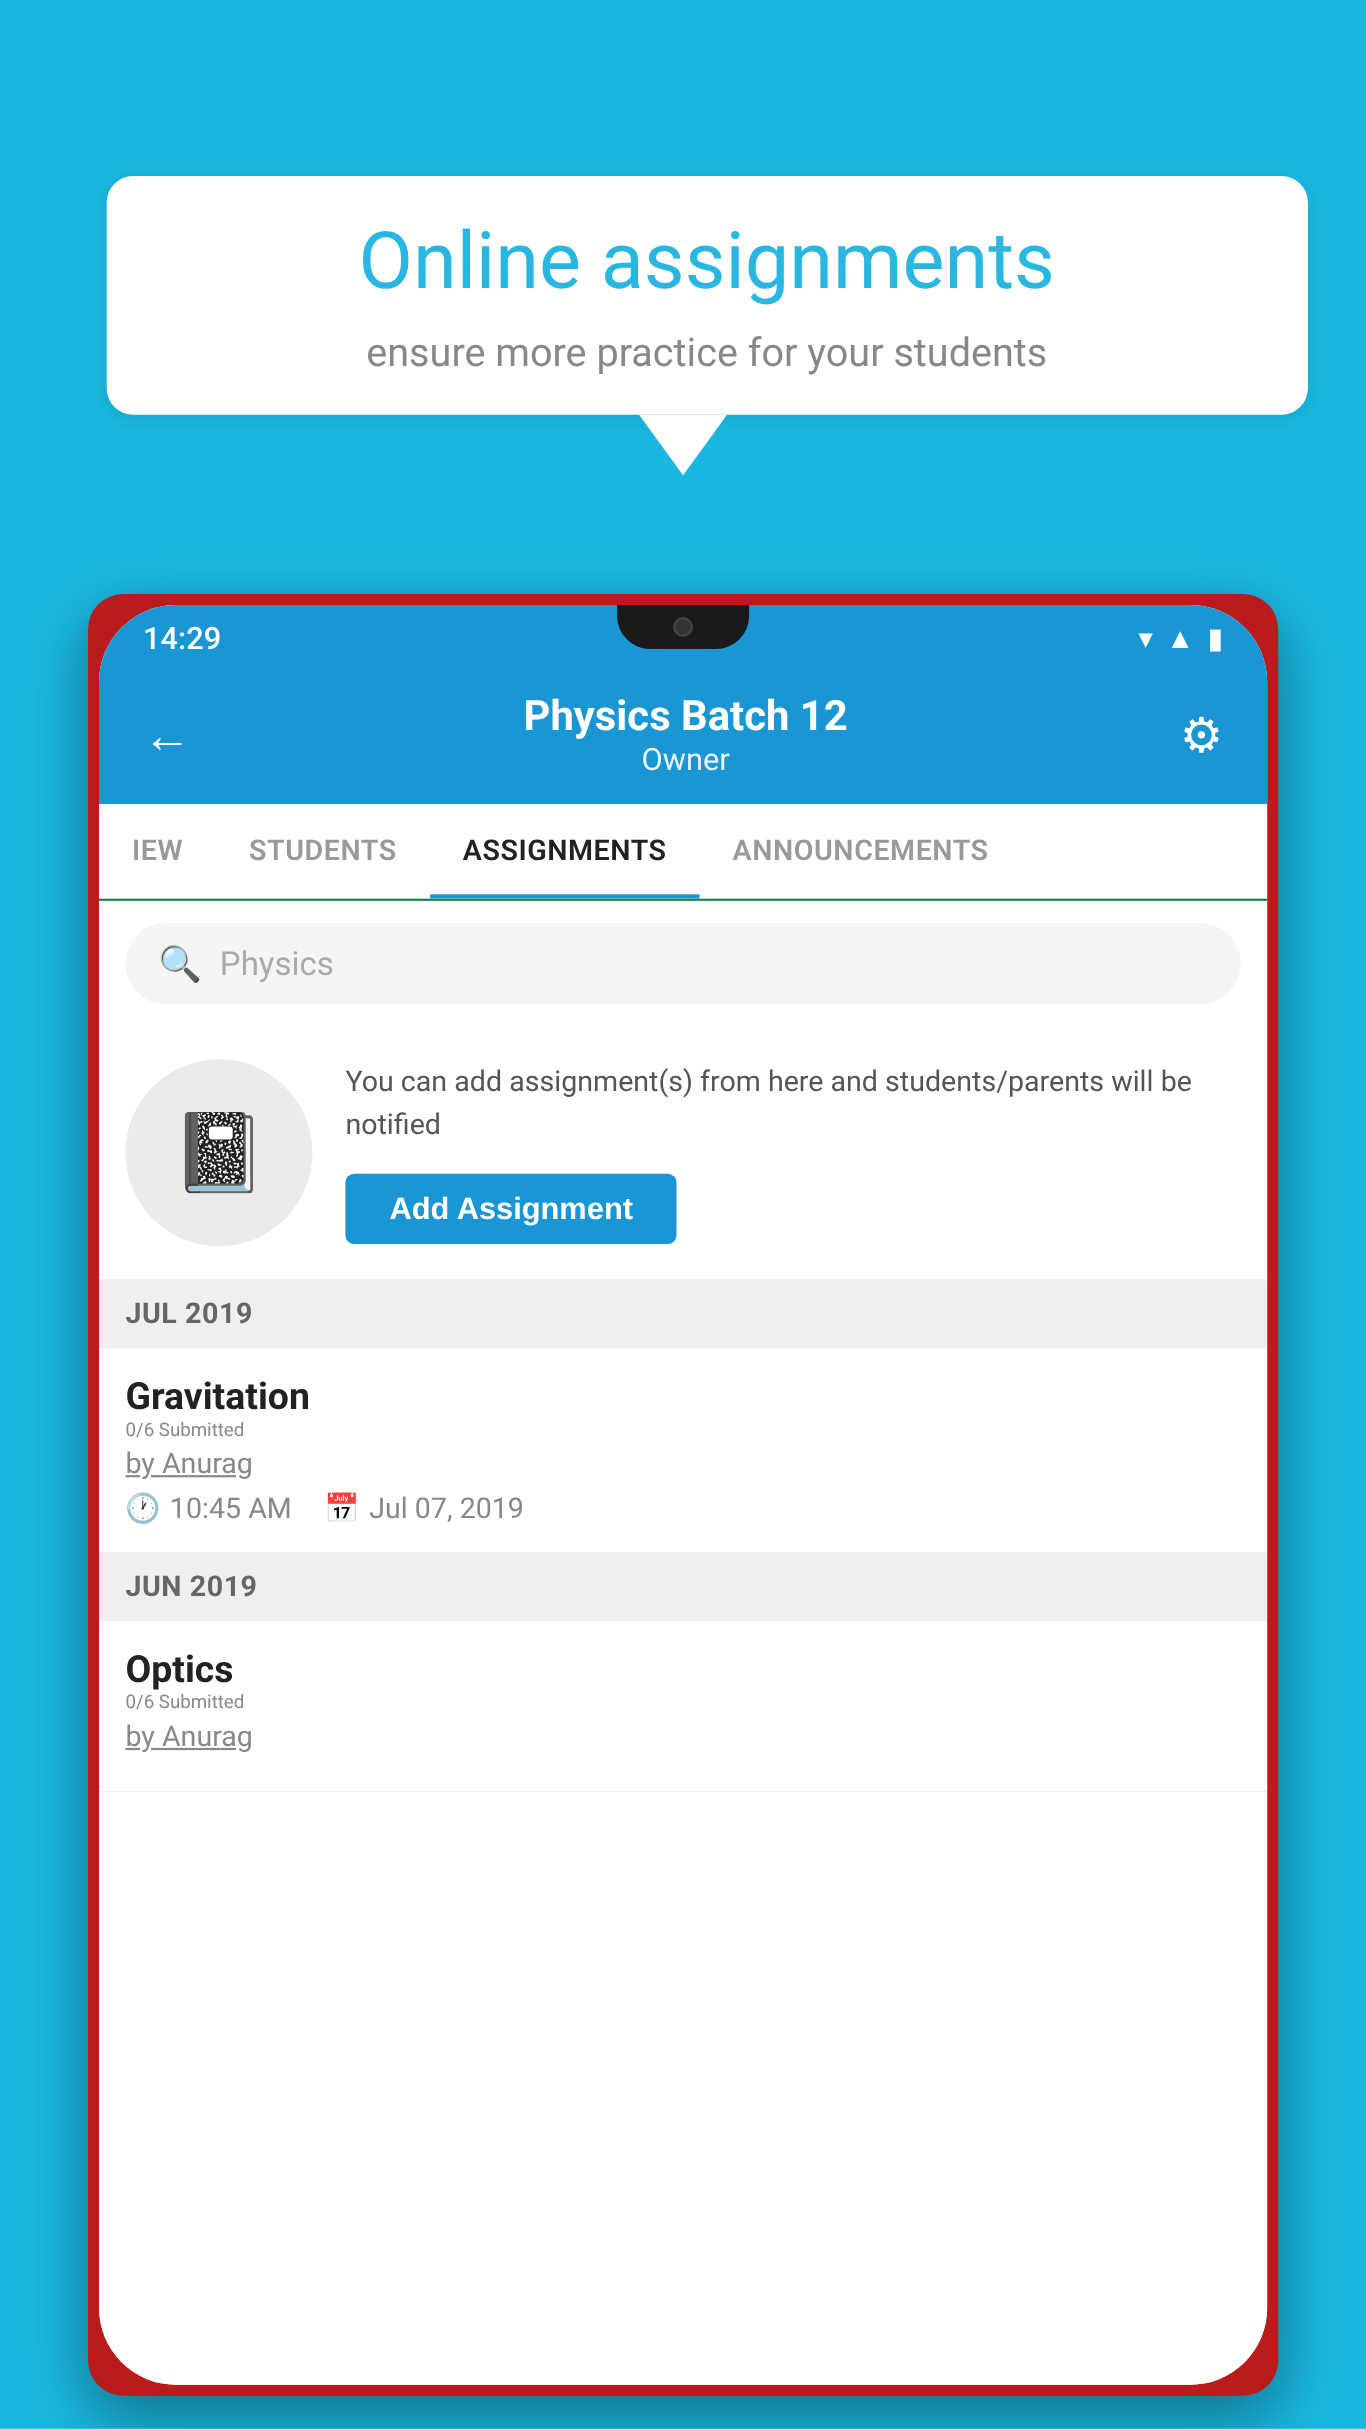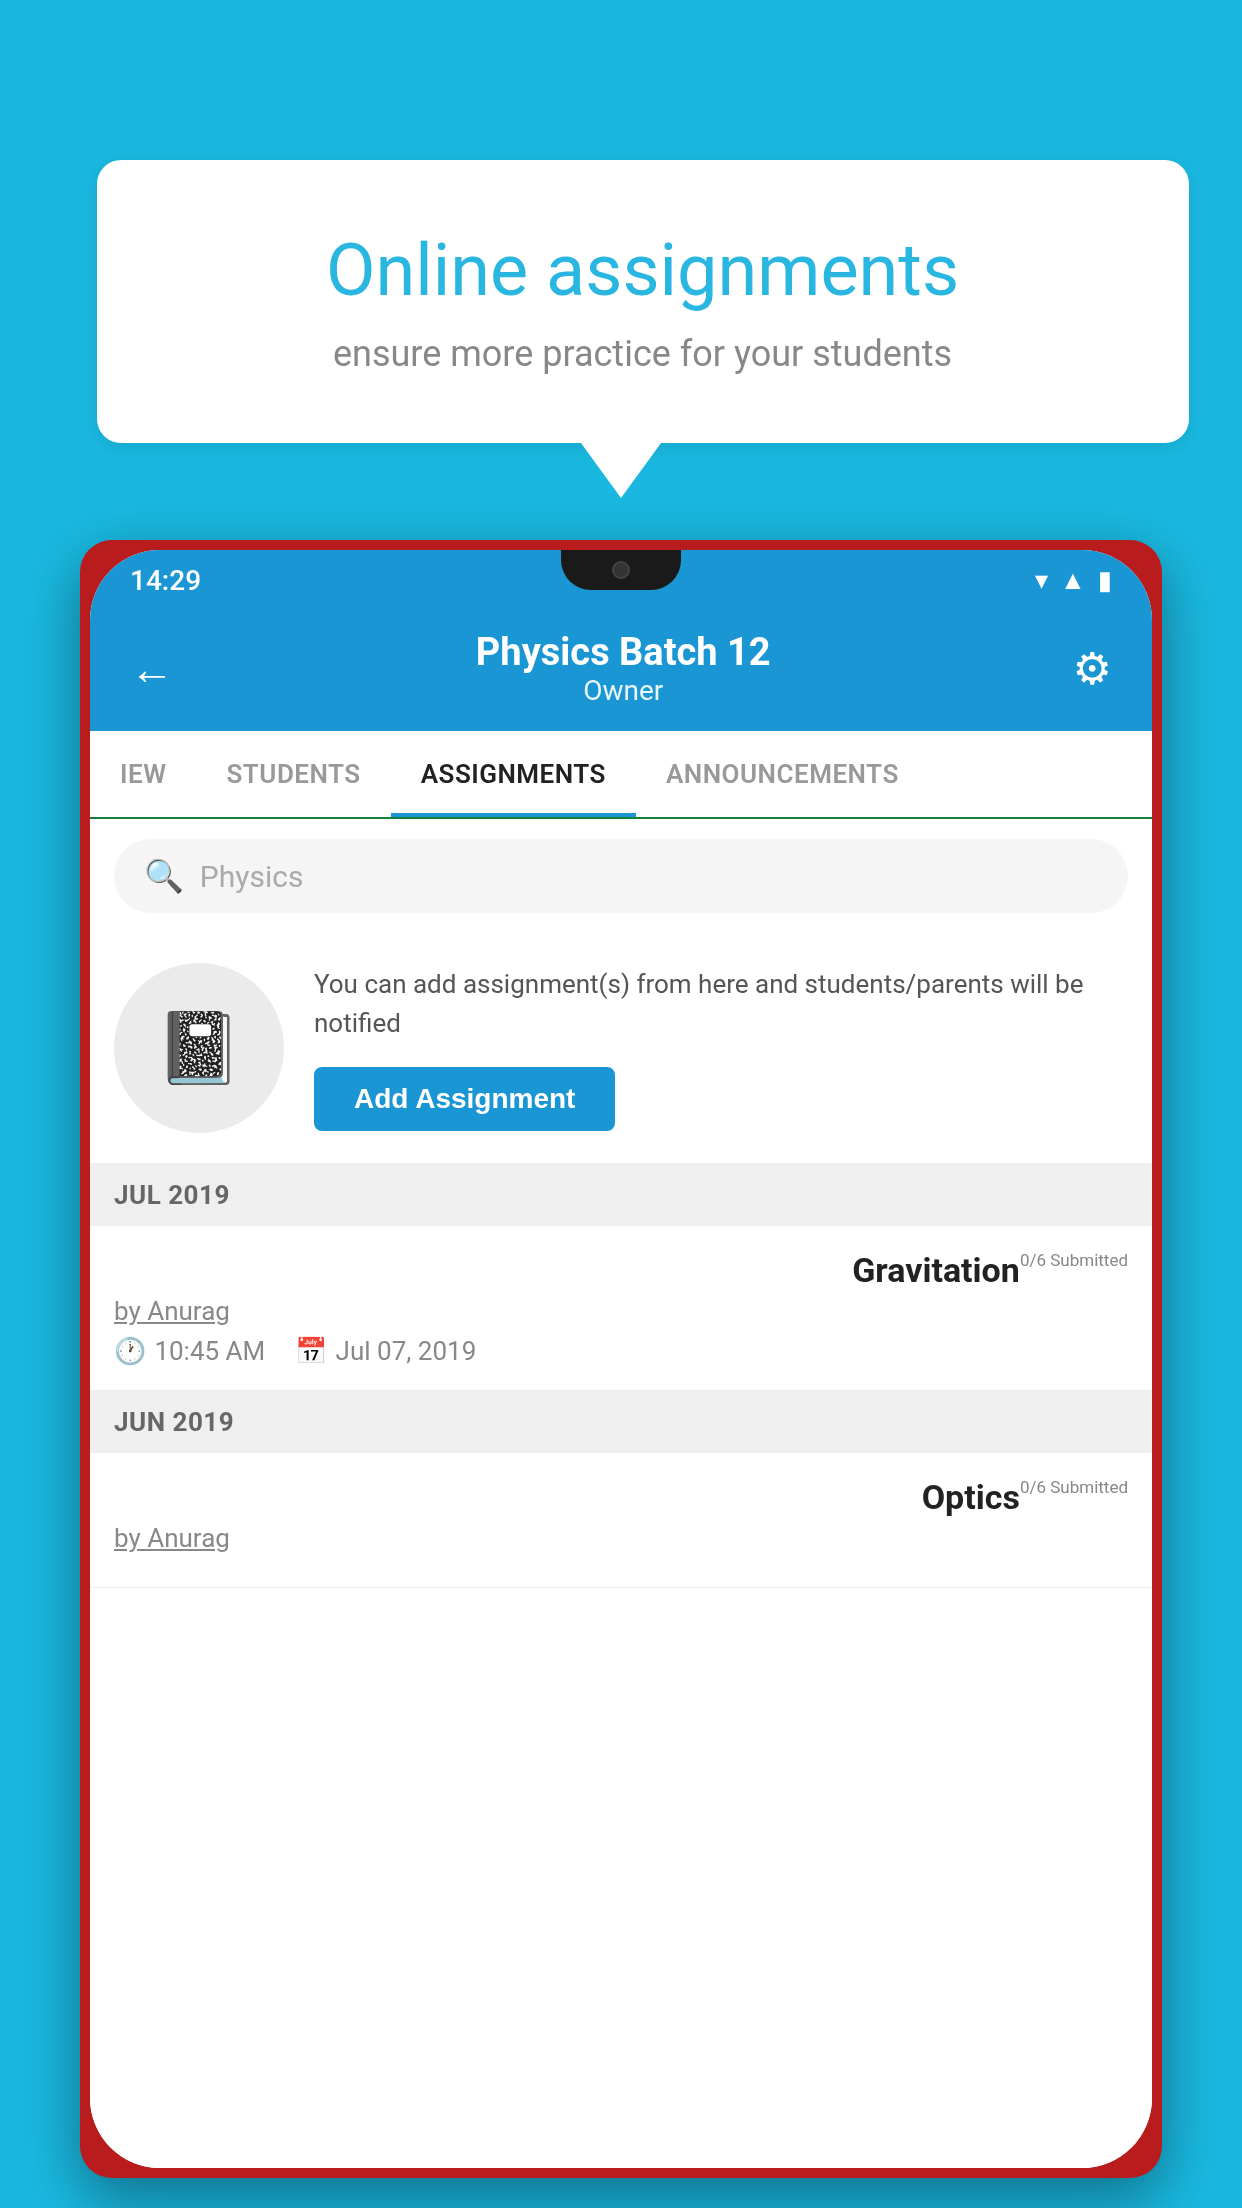--- a/index.html
+++ b/index.html
@@ -20,21 +20,21 @@
       left: 75px;
       right: 75px;
       display: flex;
       flex-direction: column;
       align-items: center;
     }
 
     .speech-bubble {
       background: white;
       border-radius: 24px;
-      padding: 68px 70px;
+      padding: 35px 70px;
       width: 100%;
       text-align: center;
       box-shadow: 0 4px 20px rgba(0,0,0,0.1);
       margin-left: 43px;
     }
 
     .speech-bubble-tail {
       width: 0;
       height: 0;
       border-left: 40px solid transparent;
@@ -279,23 +279,24 @@
 
     
     .assignment-item {
       padding: 24px 24px;
       border-bottom: 1px solid #eee;
       background: white;
     }
 
     .assignment-top-row {
       display: flex;
-      justify-content: flex-end;
+      justify-content: space-between;
       align-items: flex-start;
       margin-bottom: 6px;
+      flex-direction: column;
     }
 
     .assignment-name {
       font-size: 34px;
       font-weight: 700;
       color: #222;
     }
 
     .assignment-submitted {
       font-size: 17px;

